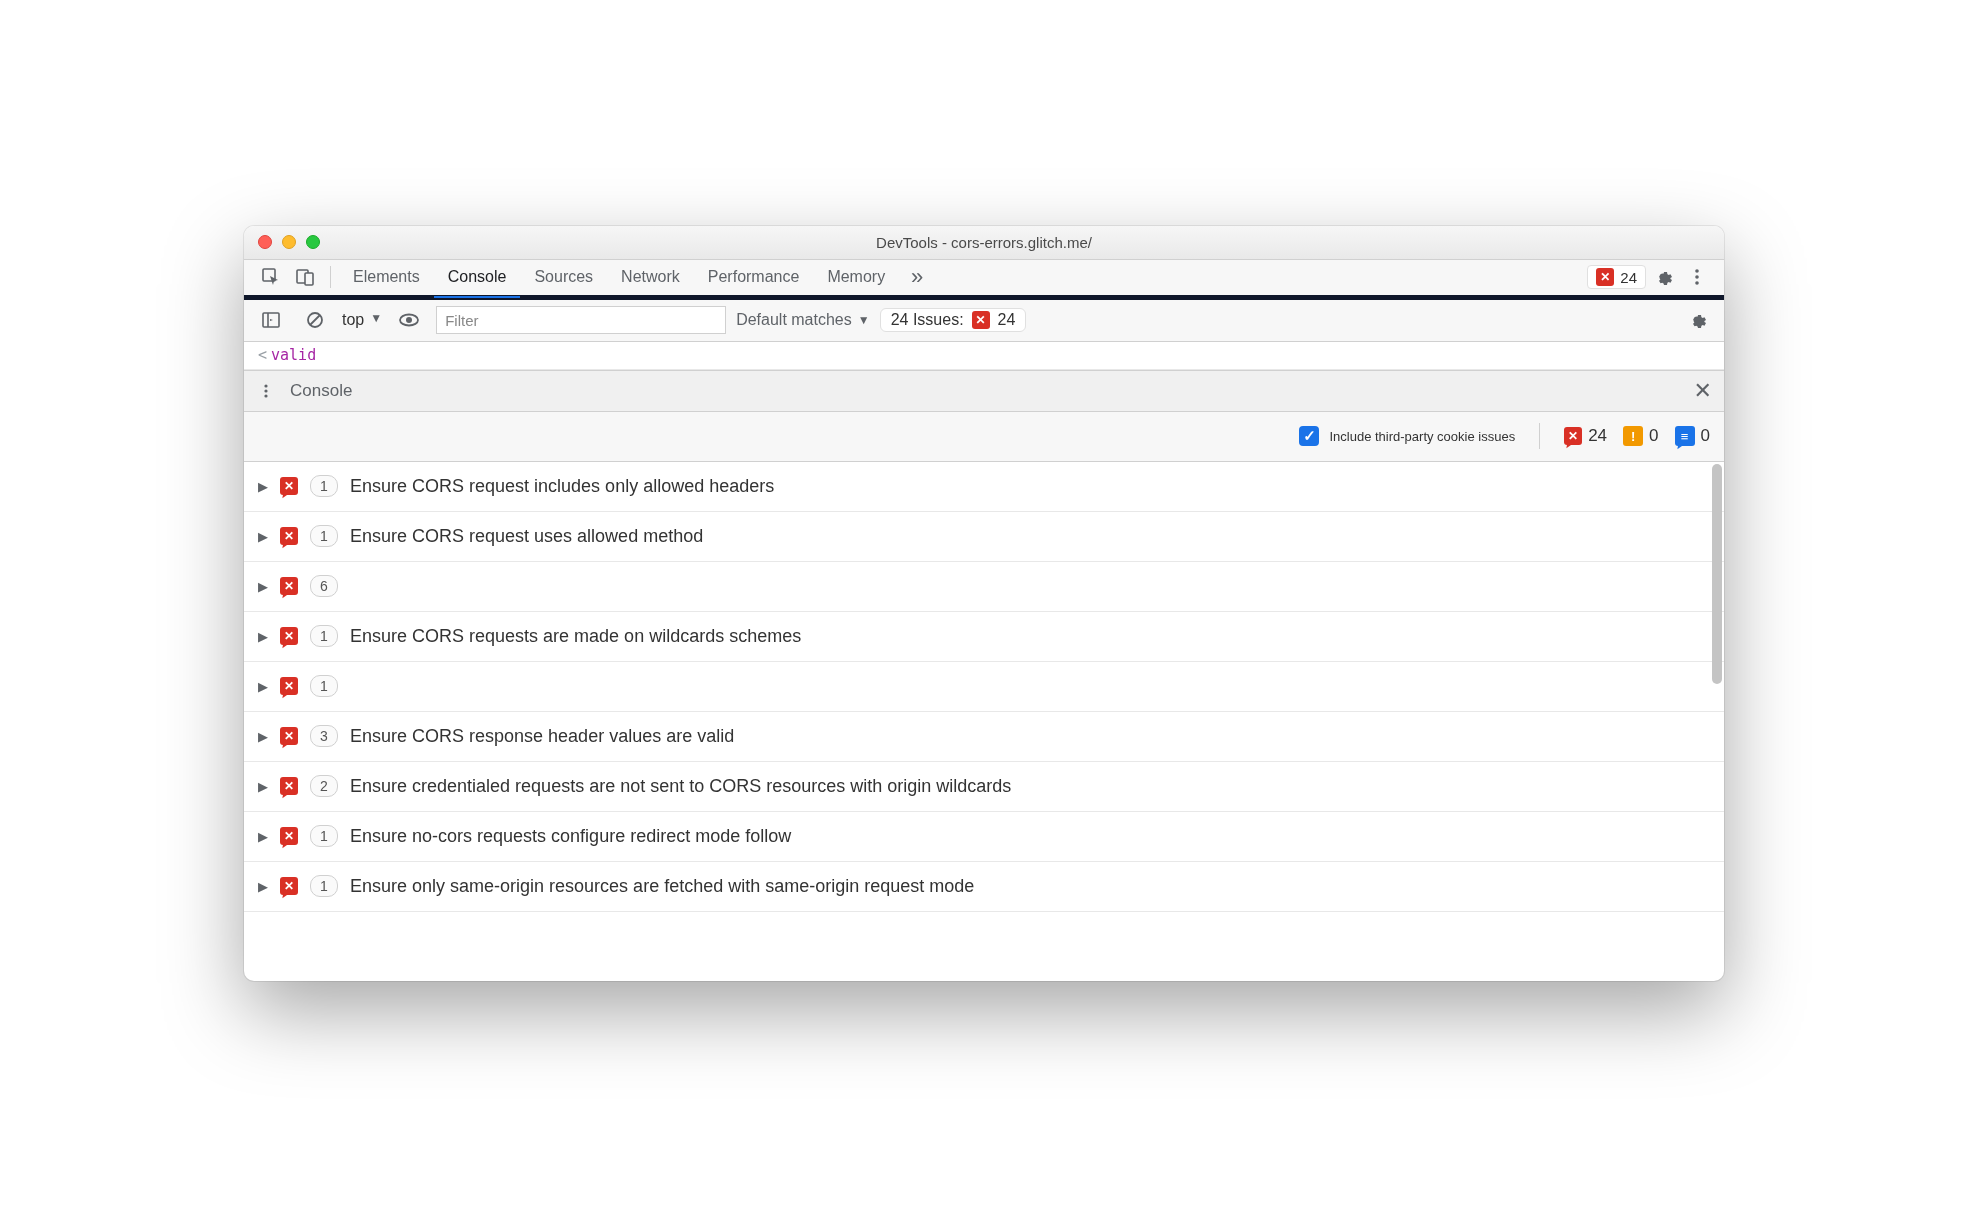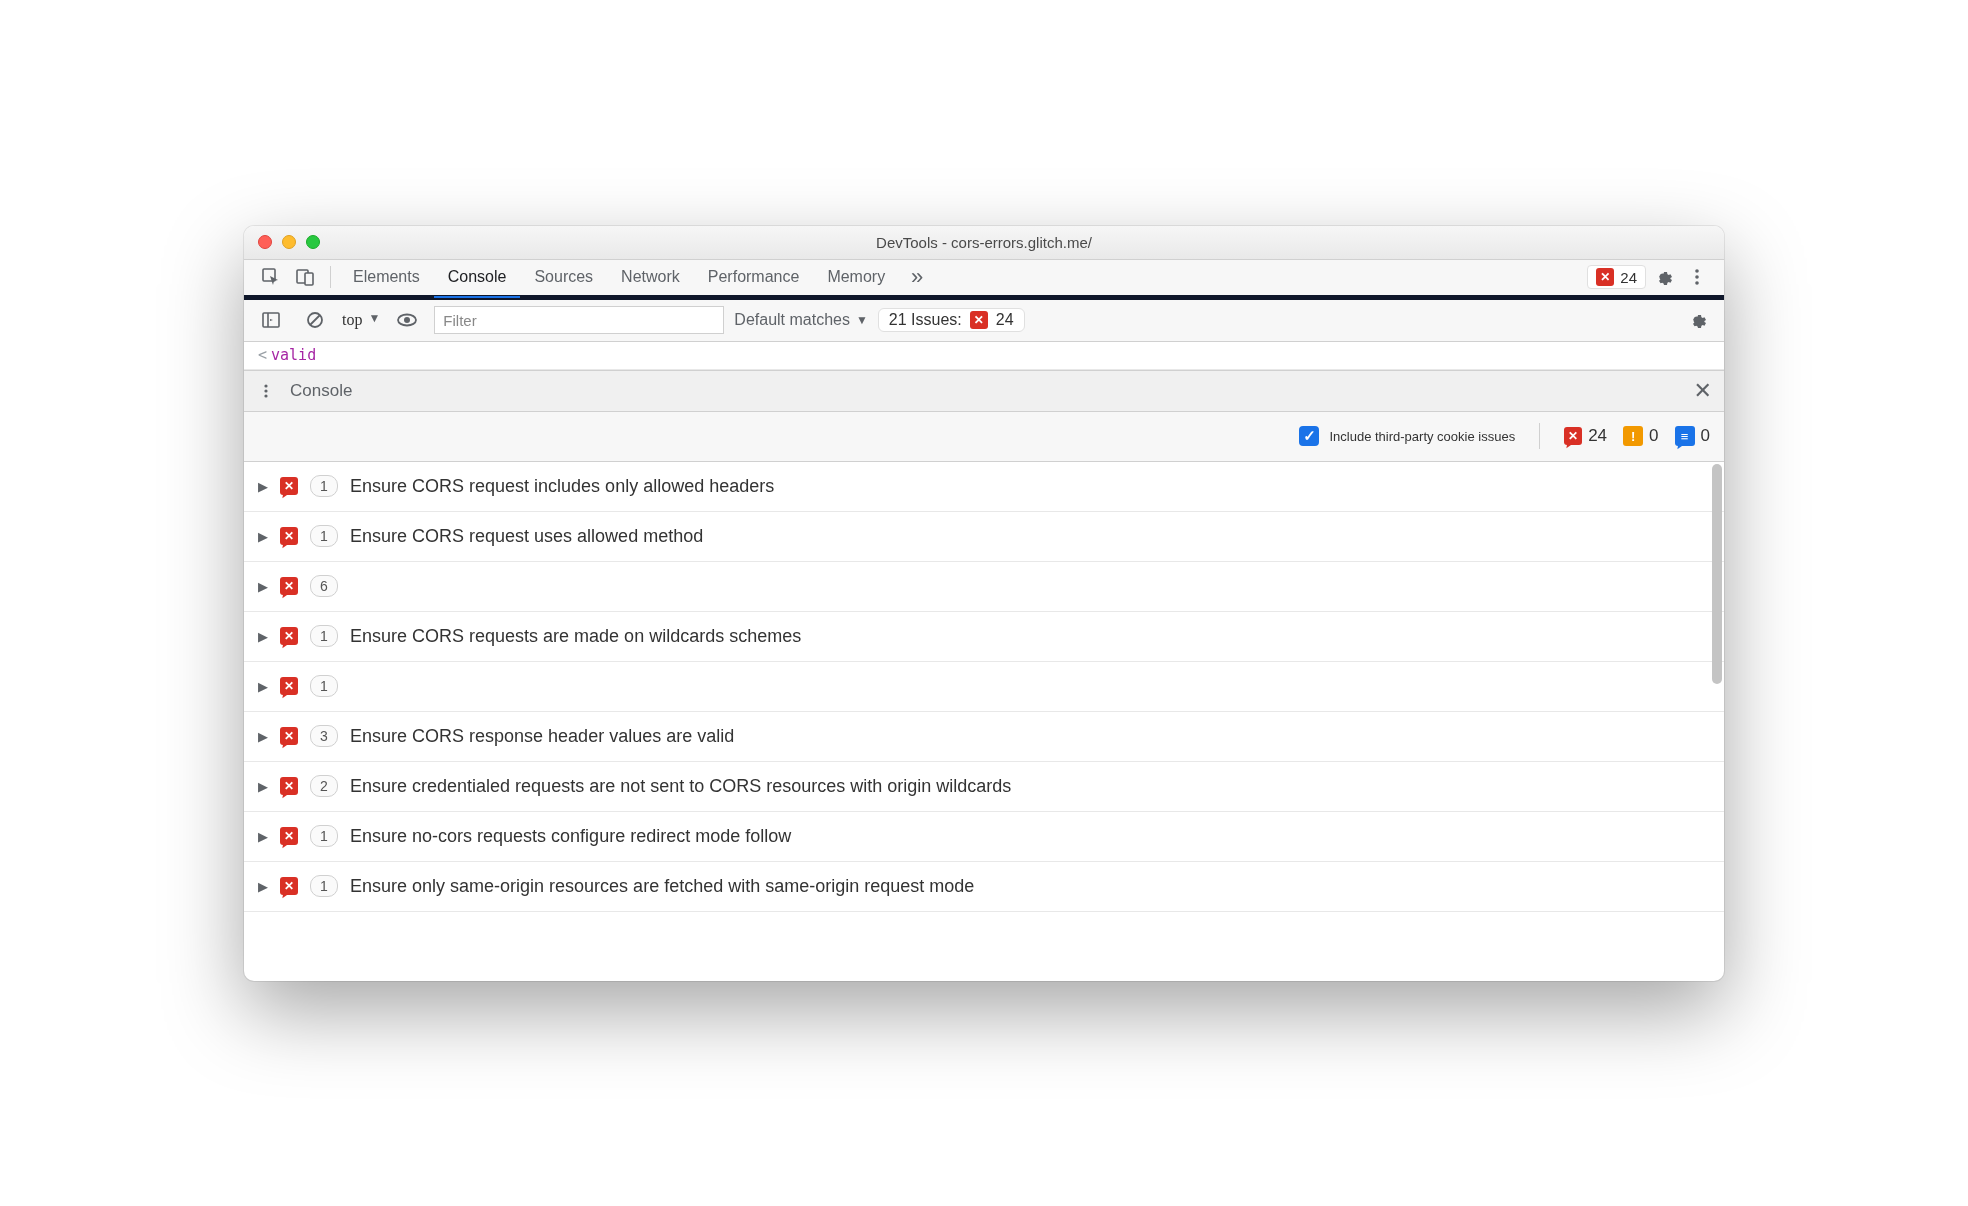--- a/index.html
+++ b/index.html
@@ -91,21 +91,21 @@
   
   .toolbar2 {
     height: 42px;
     display:flex;align-items:center;
     border-bottom:1px solid #d0d0d0;
     padding:0 10px; gap:10px;
     background:#f7f7f7;
   }
   .ctx-select {
     display:flex;align-items:flex-start;gap:6px;
-    font-size:16px;color:#333;background:none;border:none;cursor:pointer;font-family:Liberation Serif, serif;
+    font-size:16px;color:#333;background:none;border:none;cursor:pointer;
   }
   .tri-down{font-size:12px;color:#5f6368;}
   .filter-input{
     border:1px solid #d0d0d0;height:28px;width:290px;
     padding:0 8px;font-size:15px;color:#701a75;background:#fff;
   }
   .filter-input::placeholder{color:#888;}
   .levels-btn{
     display:flex;align-items:center;gap:6px;
     font-size:16px;color:#5f6368;background:none;border:none;cursor:pointer;
@@ -251,21 +251,21 @@
           <ellipse cx="11" cy="11" rx="9" ry="5.5" fill="none" stroke="#5f6368" stroke-width="1.8"></ellipse>
           <circle cx="11" cy="11" r="3"></circle>
         </svg>
     </button>
     <input class="filter-input" placeholder="Filter" style="">
     <button class="levels-btn">
       <span>Default matches</span>
       <span class="tri-down">▼</span>
     </button>
     <div class="issues-pill">
-      <span>21 Issues:</span>
+      <span>24 Issues:</span>
       <span class="err-icon">✕</span>
       <span>24</span>
     </div>
     <div class="spacer" style="flex:1"></div>
     <button class="icon-btn">
       <svg width="20" height="20" viewBox="0 0 20 20" fill="#5f6368">
           <path d="M10 6.5a3.5 3.5 0 100 7 3.5 3.5 0 000-7zm7.4 4.6l1.6-1.2-1.5-2.6-1.9.6a6 6 0 00-1.2-.7L14 5h-3l-.4 2.2a6 6 0 00-1.2.7l-1.9-.6L6 9.9l1.6 1.2a6 6 0 000 1.4L6 13.7l1.5 2.6 1.9-.6c.4.3.8.5 1.2.7L11 18h3l.4-2.2c.4-.2.8-.4 1.2-.7l1.9.6 1.5-2.6-1.6-1.2a6 6 0 000-1.4z"></path>
         </svg>
     </button>
   </div>

